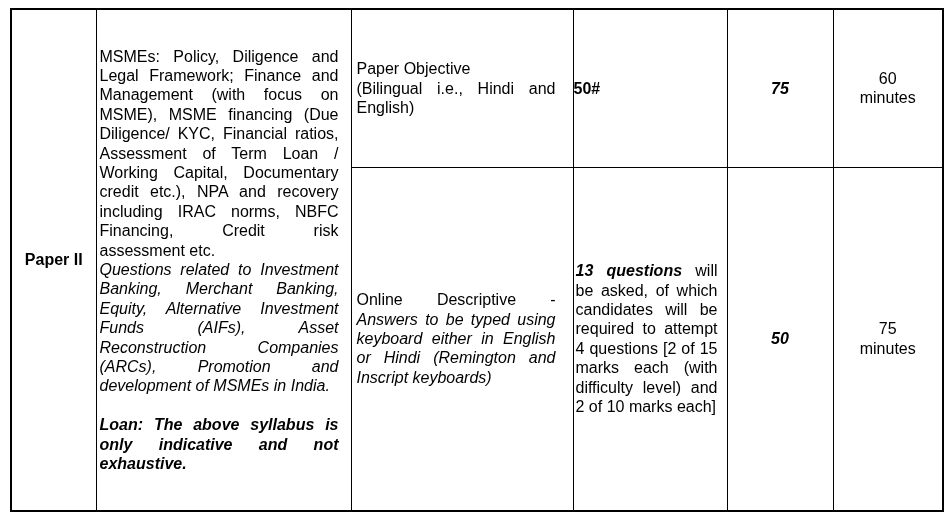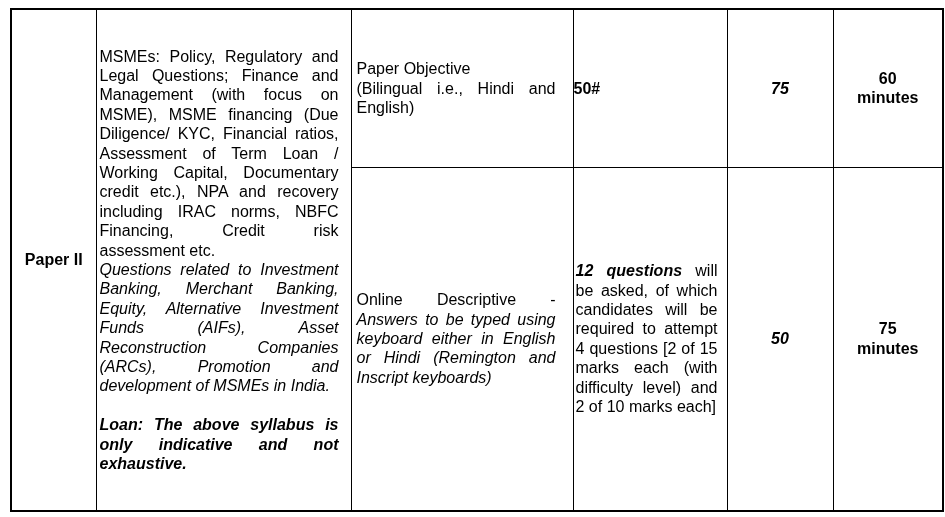--- a/index.html
+++ b/index.html
@@ -76,21 +76,21 @@
     font-weight: bold;
     font-style: italic;
   }
   .cell-marks {
     text-align: center;
     font-weight: bold;
     font-style: italic;
   }
   .cell-duration {
     text-align: center;
-    font-weight: bold;
+    font-weight: normal;
     margin-top: 8px;
   }
   .duration-wrap {
     display: inline-block;
     width: 64px;
     text-align: center;
   }
 </style>
 </head>
 <body>
@@ -104,21 +104,21 @@
       <col style="width:154px">
       <col style="width:106px">
       <col style="width:110px">
     </colgroup>
     <tbody>
       <tr class="row-1">
         <td class="cell-paper" rowspan="2">
           <span>Paper II</span>
         </td>
         <td class="cell-syllabus" rowspan="2">
-          <div class="para">MSMEs: Policy, Regulatory and Legal Questions; Finance and Management (with focus on MSME), MSME financing (Due Diligence/ KYC, Financial ratios, Assessment of Term Loan / Working Capital, Documentary credit etc.), NPA and recovery including IRAC norms, NBFC Financing, Credit risk assessment etc.</div>
+          <div class="para">MSMEs: Policy, Diligence and Legal Framework; Finance and Management (with focus on MSME), MSME financing (Due Diligence/ KYC, Financial ratios, Assessment of Term Loan / Working Capital, Documentary credit etc.), NPA and recovery including IRAC norms, NBFC Financing, Credit risk assessment etc.</div>
           <div class="para italic">Questions related to Investment Banking, Merchant Banking, Equity, Alternative Investment Funds (AIFs), Asset Reconstruction Companies (ARCs), Promotion and development of MSMEs in India.</div>
           <div class="para para-note">Loan: The above syllabus is only indicative and not exhaustive.</div>
         </td>
         <td class="cell-type">
           <div><span>Paper Objective</span><br><span>(Bilingual i.e., Hindi and English)</span></div>
         </td>
         <td class="cell-questions-obj">
           <span>50#</span>
         </td>
         <td class="cell-marks">
@@ -126,21 +126,21 @@
         </td>
         <td class="cell-duration">
           <span class="duration-wrap">60 minutes</span>
         </td>
       </tr>
       <tr class="row-2">
         <td class="cell-type">
           <div><span>Online Descriptive -</span> <span class="italic">Answers to be typed using keyboard either in English or Hindi (Remington and Inscript keyboards)</span></div>
         </td>
         <td class="cell-questions-desc">
-          <div><span class="q-lead">12 questions</span> <span>will be asked, of which candidates will be required to attempt 4 questions [2 of 15 marks each (with difficulty level) and 2 of 10 marks each]</span></div>
+          <div><span class="q-lead">13 questions</span> <span>will be asked, of which candidates will be required to attempt 4 questions [2 of 15 marks each (with difficulty level) and 2 of 10 marks each]</span></div>
         </td>
         <td class="cell-marks">
           <span>50</span>
         </td>
         <td class="cell-duration">
           <span class="duration-wrap">75 minutes</span>
         </td>
       </tr>
     </tbody>
   </table>

